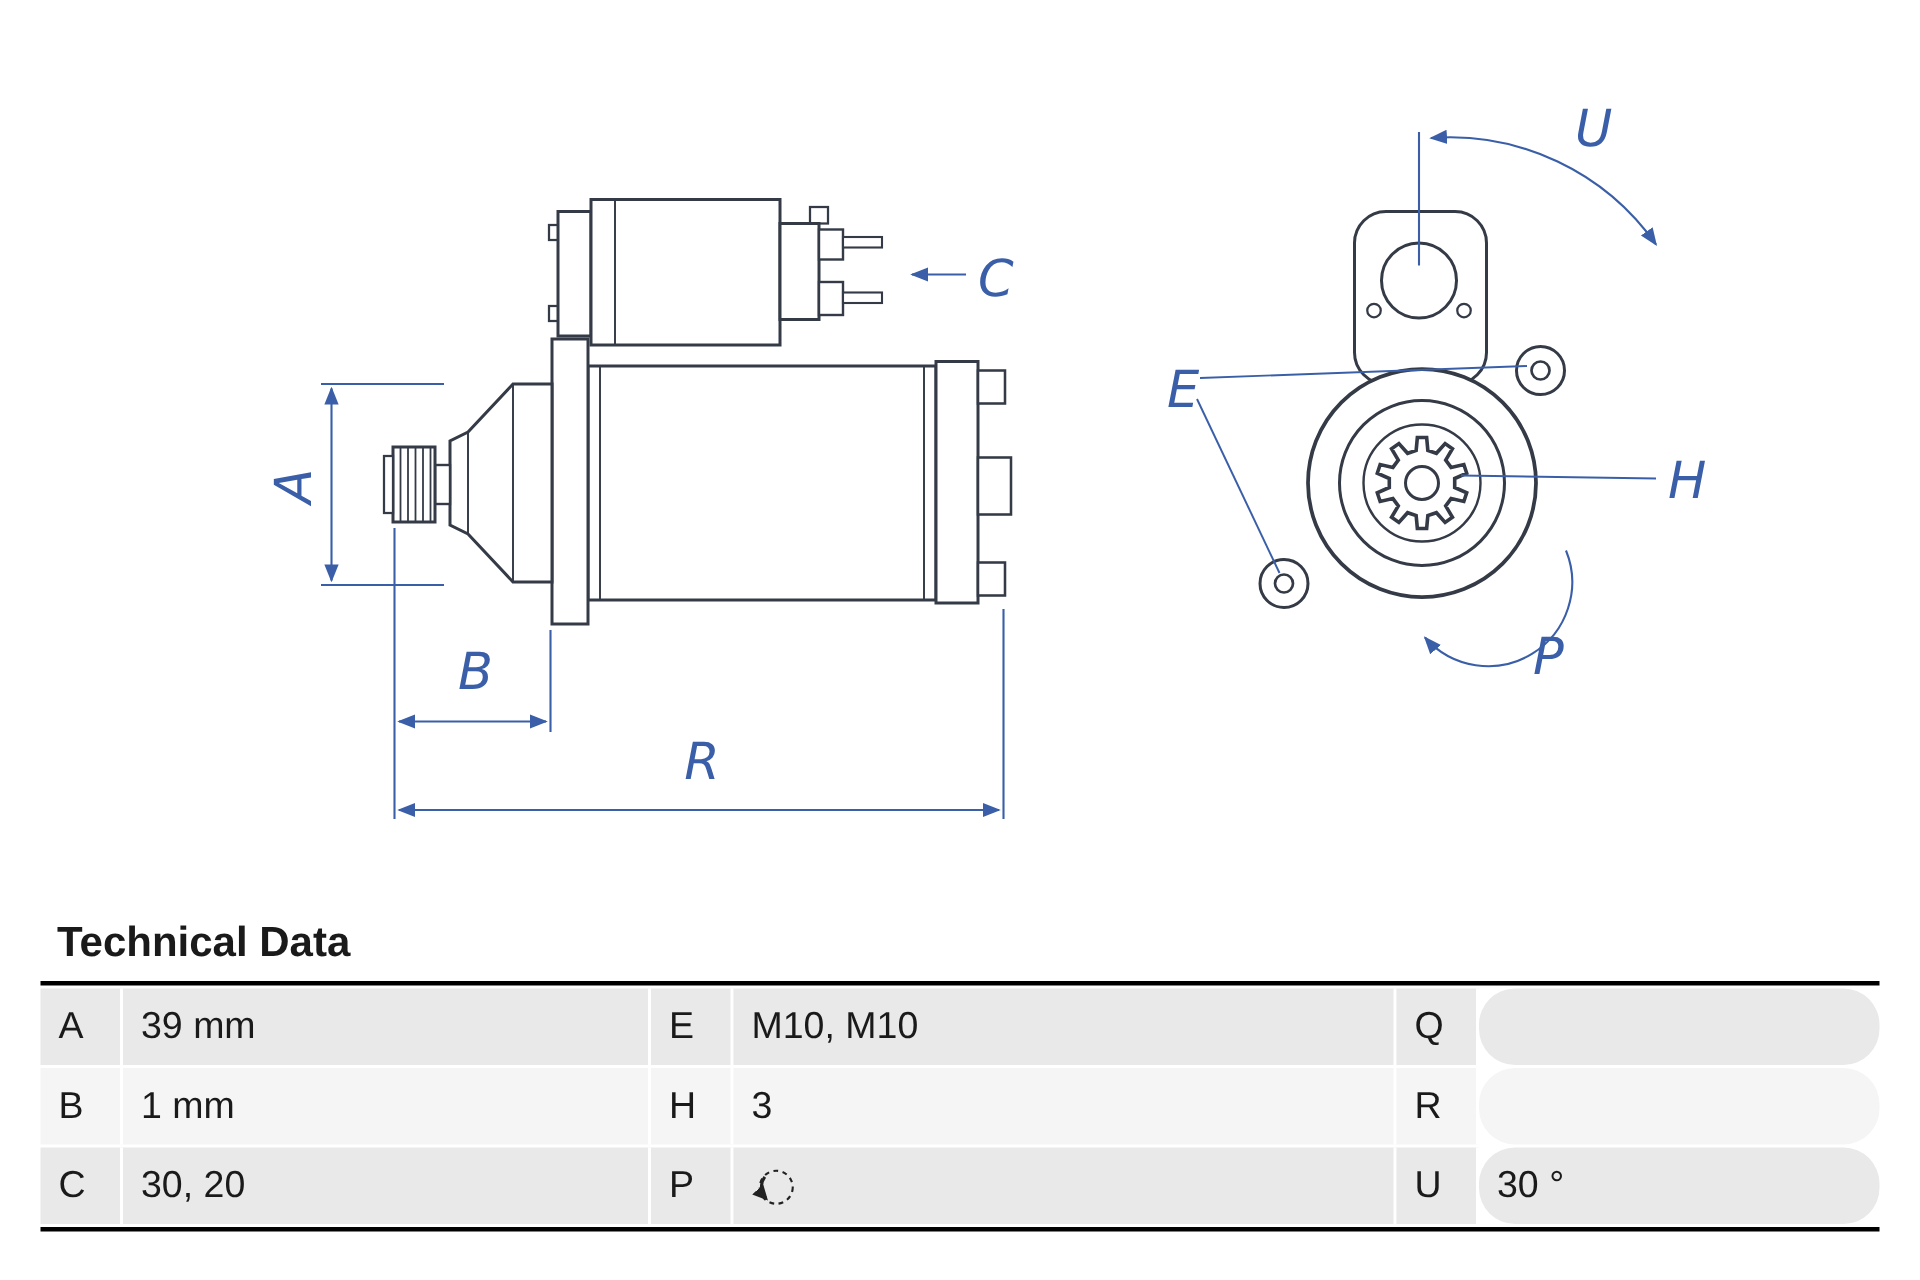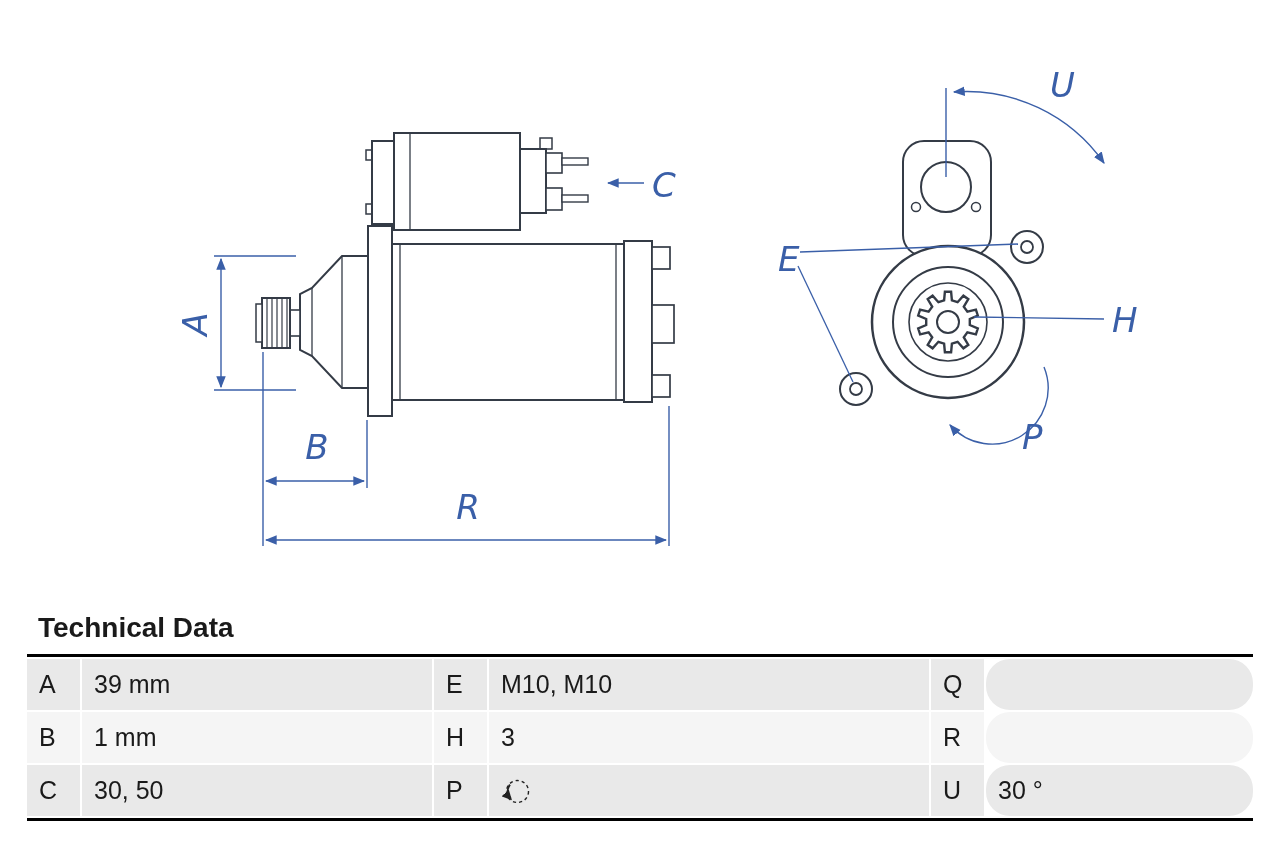--- a/index.html
+++ b/index.html
@@ -157,21 +157,21 @@
         <tr class="alt">
           <td class="key">B</td>
           <td class="val">1 mm</td>
           <td class="key">H</td>
           <td class="val">3</td>
           <td class="key">R</td>
           <td class="val"></td>
         </tr>
         <tr>
           <td class="key">C</td>
-          <td class="val">30, 50</td>
+          <td class="val">30, 20</td>
           <td class="key">P</td>
           <td class="val">
             <svg class="rot-icon" width="32" height="32" viewBox="0 0 32 32">
               <defs>
                 <marker id="rotArr" viewBox="0 0 10 10" refX="8" refY="5" markerWidth="5" markerHeight="5" orient="auto">
                   <path d="M0,0 L10,5 L0,10 Z" fill="#222"></path>
                 </marker>
               </defs>
               <circle cx="16.5" cy="15.5" r="11" fill="none" stroke="#222" stroke-width="1.4" stroke-dasharray="3.2 3"></circle>
               <path d="M 8.9 8.6 A 11 11 0 0 0 9.6 22.8" fill="none" stroke="#222" stroke-width="2" marker-end="url(#rotArr)"></path>

